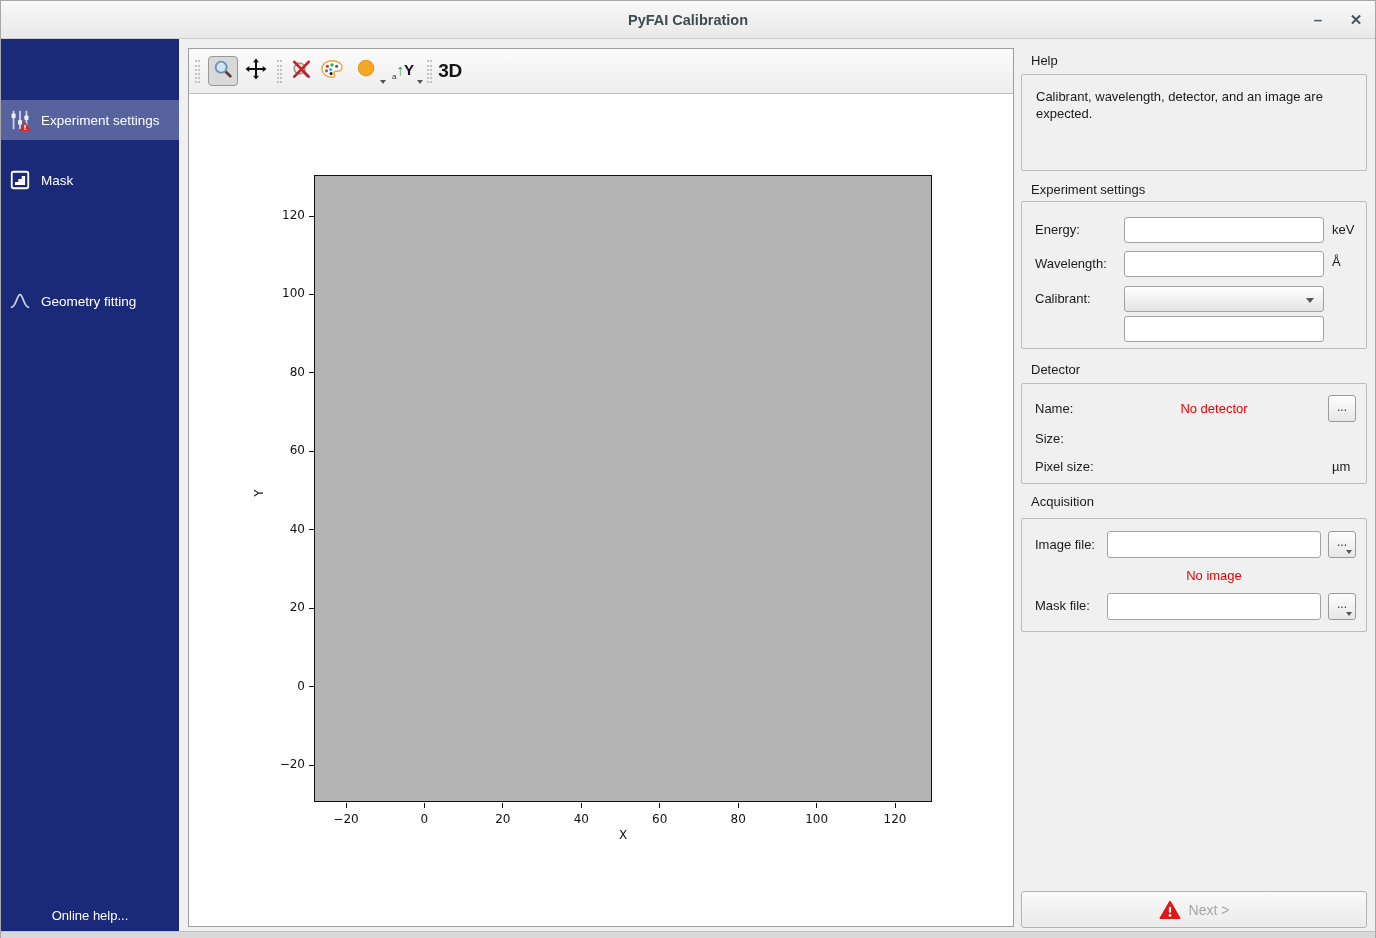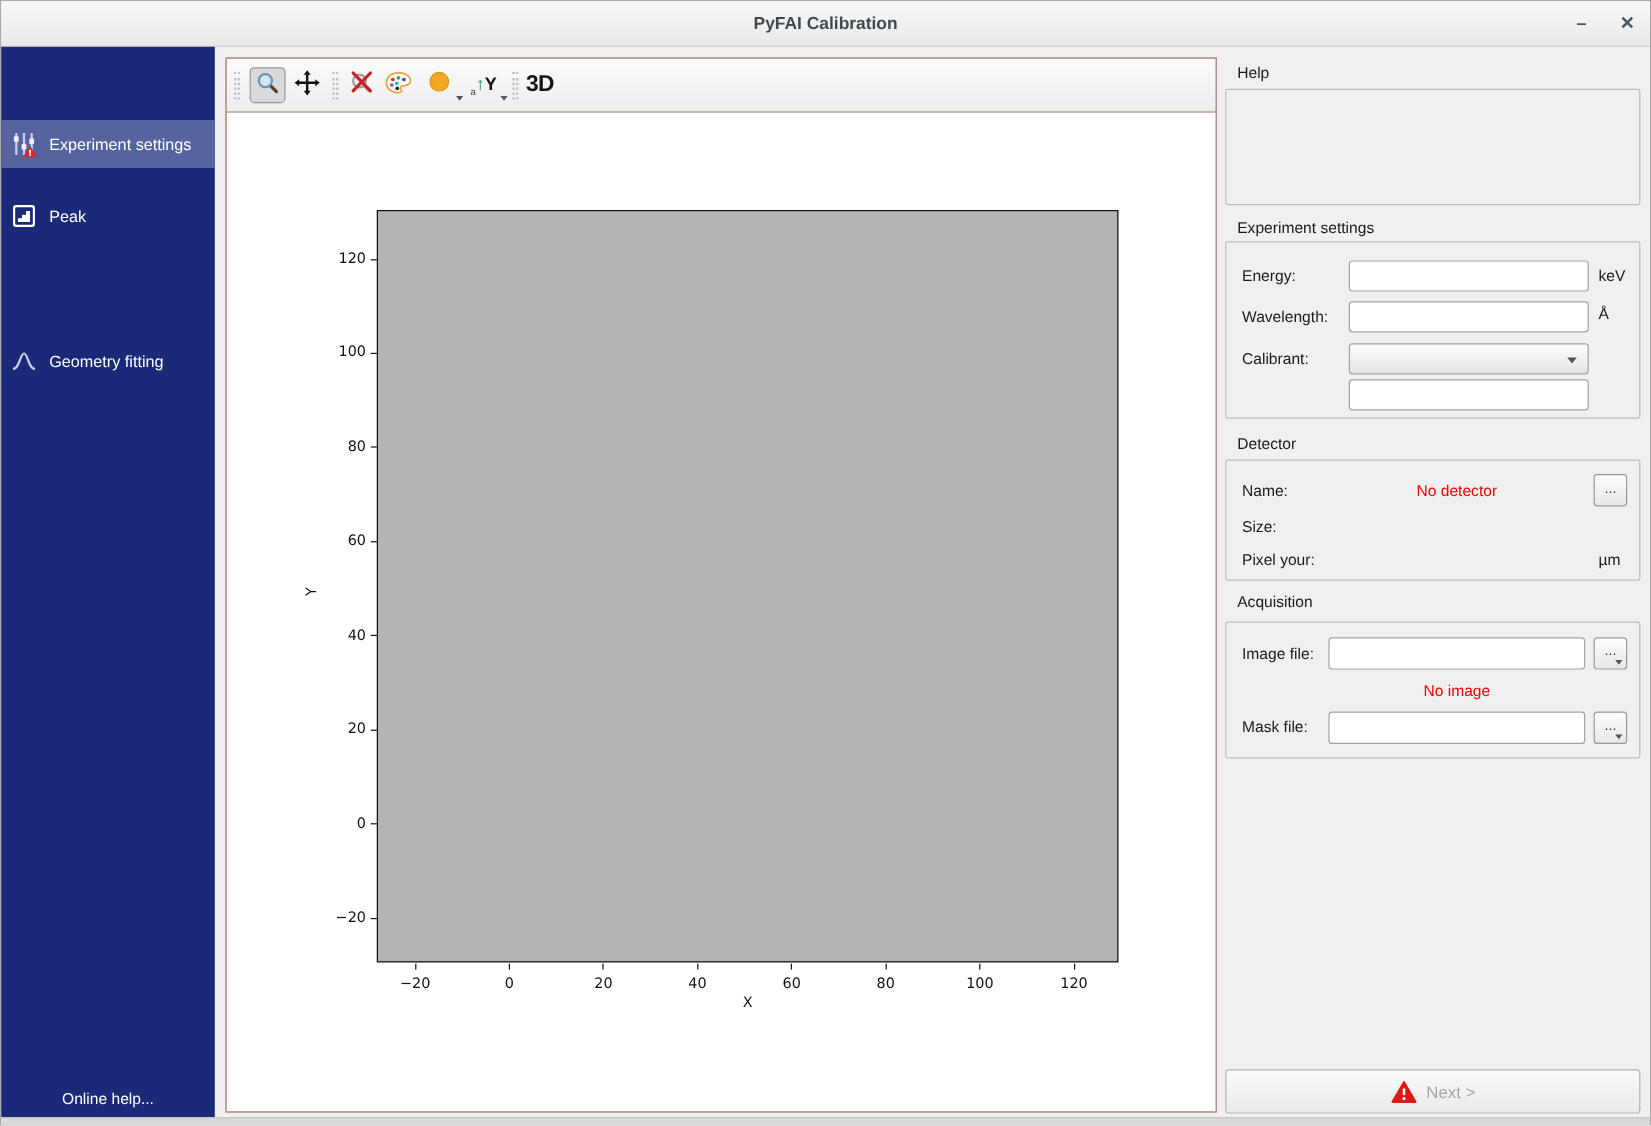--- a/index.html
+++ b/index.html
@@ -20,21 +20,21 @@
   #sidebar { position:absolute; left:0; top:38px; width:178px; height:892px; background:#1b2a78; }
   .side-item { position:absolute; left:0; width:178px; height:40px; display:flex; align-items:center; color:#ffffff; font-size:13.5px; }
   .side-item.selected { background:#56639e; }
   .side-icon { width:22px; height:22px; margin:0 10px 0 8px; flex:0 0 auto; }
   #online-help { position:absolute; left:0; bottom:8px; width:100%; text-align:center; color:#ffffff; font-size:13px; }
 
   
   #bottom-strip { position:absolute; left:0; top:930px; width:100%; height:8px; background:#d9d9d9; border-top:1px solid #c2c2c2; }
 
   
-  #main-panel { position:absolute; left:187px; top:47px; width:826px; height:879px; background:#c2410c; border:1px solid #9e9e9e; }
+  #main-panel { position:absolute; left:187px; top:47px; width:826px; height:879px; background:#eab308; border:1px solid #9e9e9e; }
   #toolbar { position:absolute; left:0; top:0; width:100%; height:45px;
     background:linear-gradient(#fbfbfb,#ededed); border-bottom:1px solid #c0c0c0; }
   .grip { position:absolute; top:11px; width:5px; height:23px; border-left:2px dotted #c3c3c3; border-right:2px dotted #c3c3c3; }
   .tb-btn { position:absolute; top:7px; width:30px; height:30px; border-radius:4px; display:flex; align-items:center; justify-content:center; }
   .tb-btn.checked { background:#d9d9d9; border:1px solid #979797; }
   .caret-dn { position:absolute; width:0; height:0; border-left:4px solid transparent; border-right:4px solid transparent; border-top:5px solid #555; }
   #btn-3d span { font-size:19px; font-weight:bold; color:#141414; letter-spacing:-0.5px; }
   #btn-yaxis .yi-sub { font-size:8px; color:#333; vertical-align:-4px; }
   #btn-yaxis .yi-arrow { font-size:15px; font-weight:bold; color:#1a9932; }
   #btn-yaxis .yi-letter { font-size:15px; font-weight:bold; color:#111; }
@@ -95,21 +95,21 @@
       </span>
       <span class="side-label">Experiment settings</span>
     </div>
     <div class="side-item" style="top:121px">
       <span class="side-icon">
         <svg width="22" height="22" viewBox="0 0 24 24">
           <rect x="3" y="3" width="18" height="18" rx="2" fill="none" stroke="#fff" stroke-width="2"></rect>
           <path d="M6.5 17.5 h11 v-10 h-3.6 v3.3 h-3.7 v3.3 h-3.7 z" fill="#fff"></path>
         </svg>
       </span>
-      <span class="side-label">Peak</span>
+      <span class="side-label">Mask</span>
     </div>
     <div class="side-item" style="top:242px">
       <span class="side-icon">
         <svg width="22" height="22" viewBox="0 0 24 24">
           <path d="M2 19 C8 19 8.5 5 12 5 C15.5 5 16 19 22 19" fill="none" stroke="#c9d0ec" stroke-width="2"></path>
         </svg>
       </span>
       <span class="side-label">Geometry fitting</span>
     </div>
     <div id="online-help">Online help...</div>
@@ -231,20 +231,21 @@
       <div id="xaxis-label">X</div>
       <div id="yaxis-label">Y</div>
     </div>
   </div>
 
   <div id="right-panel">
 
     <div class="sec-title" style="top:52px">Help</div>
     <div class="group-box" style="top:73px; height:97px; padding:13px 14px;">
       <div class="helpbox-text">
+        <p>Calibrant, wavelength, detector, and an image are expected.</p>
       </div>
     </div>
 
     <div class="sec-title" style="top:181px">Experiment settings</div>
     <div class="group-box" style="top:200px; height:148px;">
       <span class="fld-label" style="top:20px">Energy:</span>
       <input class="txt-input" style="left: 102px; top: 15px; width: 200px;" value="">
       <span class="unit" style="left:310px; top:20px">keV</span>
 
       <span class="fld-label" style="top:54px">Wavelength:</span>
@@ -259,21 +260,21 @@
     </div>
 
     <div class="sec-title" style="top:361px">Detector</div>
     <div class="group-box" style="top:382px; height:101px;">
       <span class="fld-label" style="top:17px">Name:</span>
       <span class="error-text" style="left:85px; top:17px; width:214px;">No detector</span>
       <div class="mini-btn" style="left:306px; top:11px; line-height:23px;">
         <span>...</span>
       </div>
       <span class="fld-label" style="top:47px">Size:</span>
-      <span class="fld-label" style="top:75px">Pixel your:</span>
+      <span class="fld-label" style="top:75px">Pixel size:</span>
       <span class="unit" style="left:310px; top:75px">µm</span>
     </div>
 
     <div class="sec-title" style="top:493px">Acquisition</div>
     <div class="group-box" style="top:517px; height:114px;">
       <span class="fld-label" style="top:18px">Image file:</span>
       <input class="txt-input" style="left: 85px; top: 12px; width: 214px; height: 27px;" value="">
       <div class="mini-btn" style="left:306px; top:12px; line-height:21px;">
         <span>...</span>
         <span class="caret-dn"></span>

